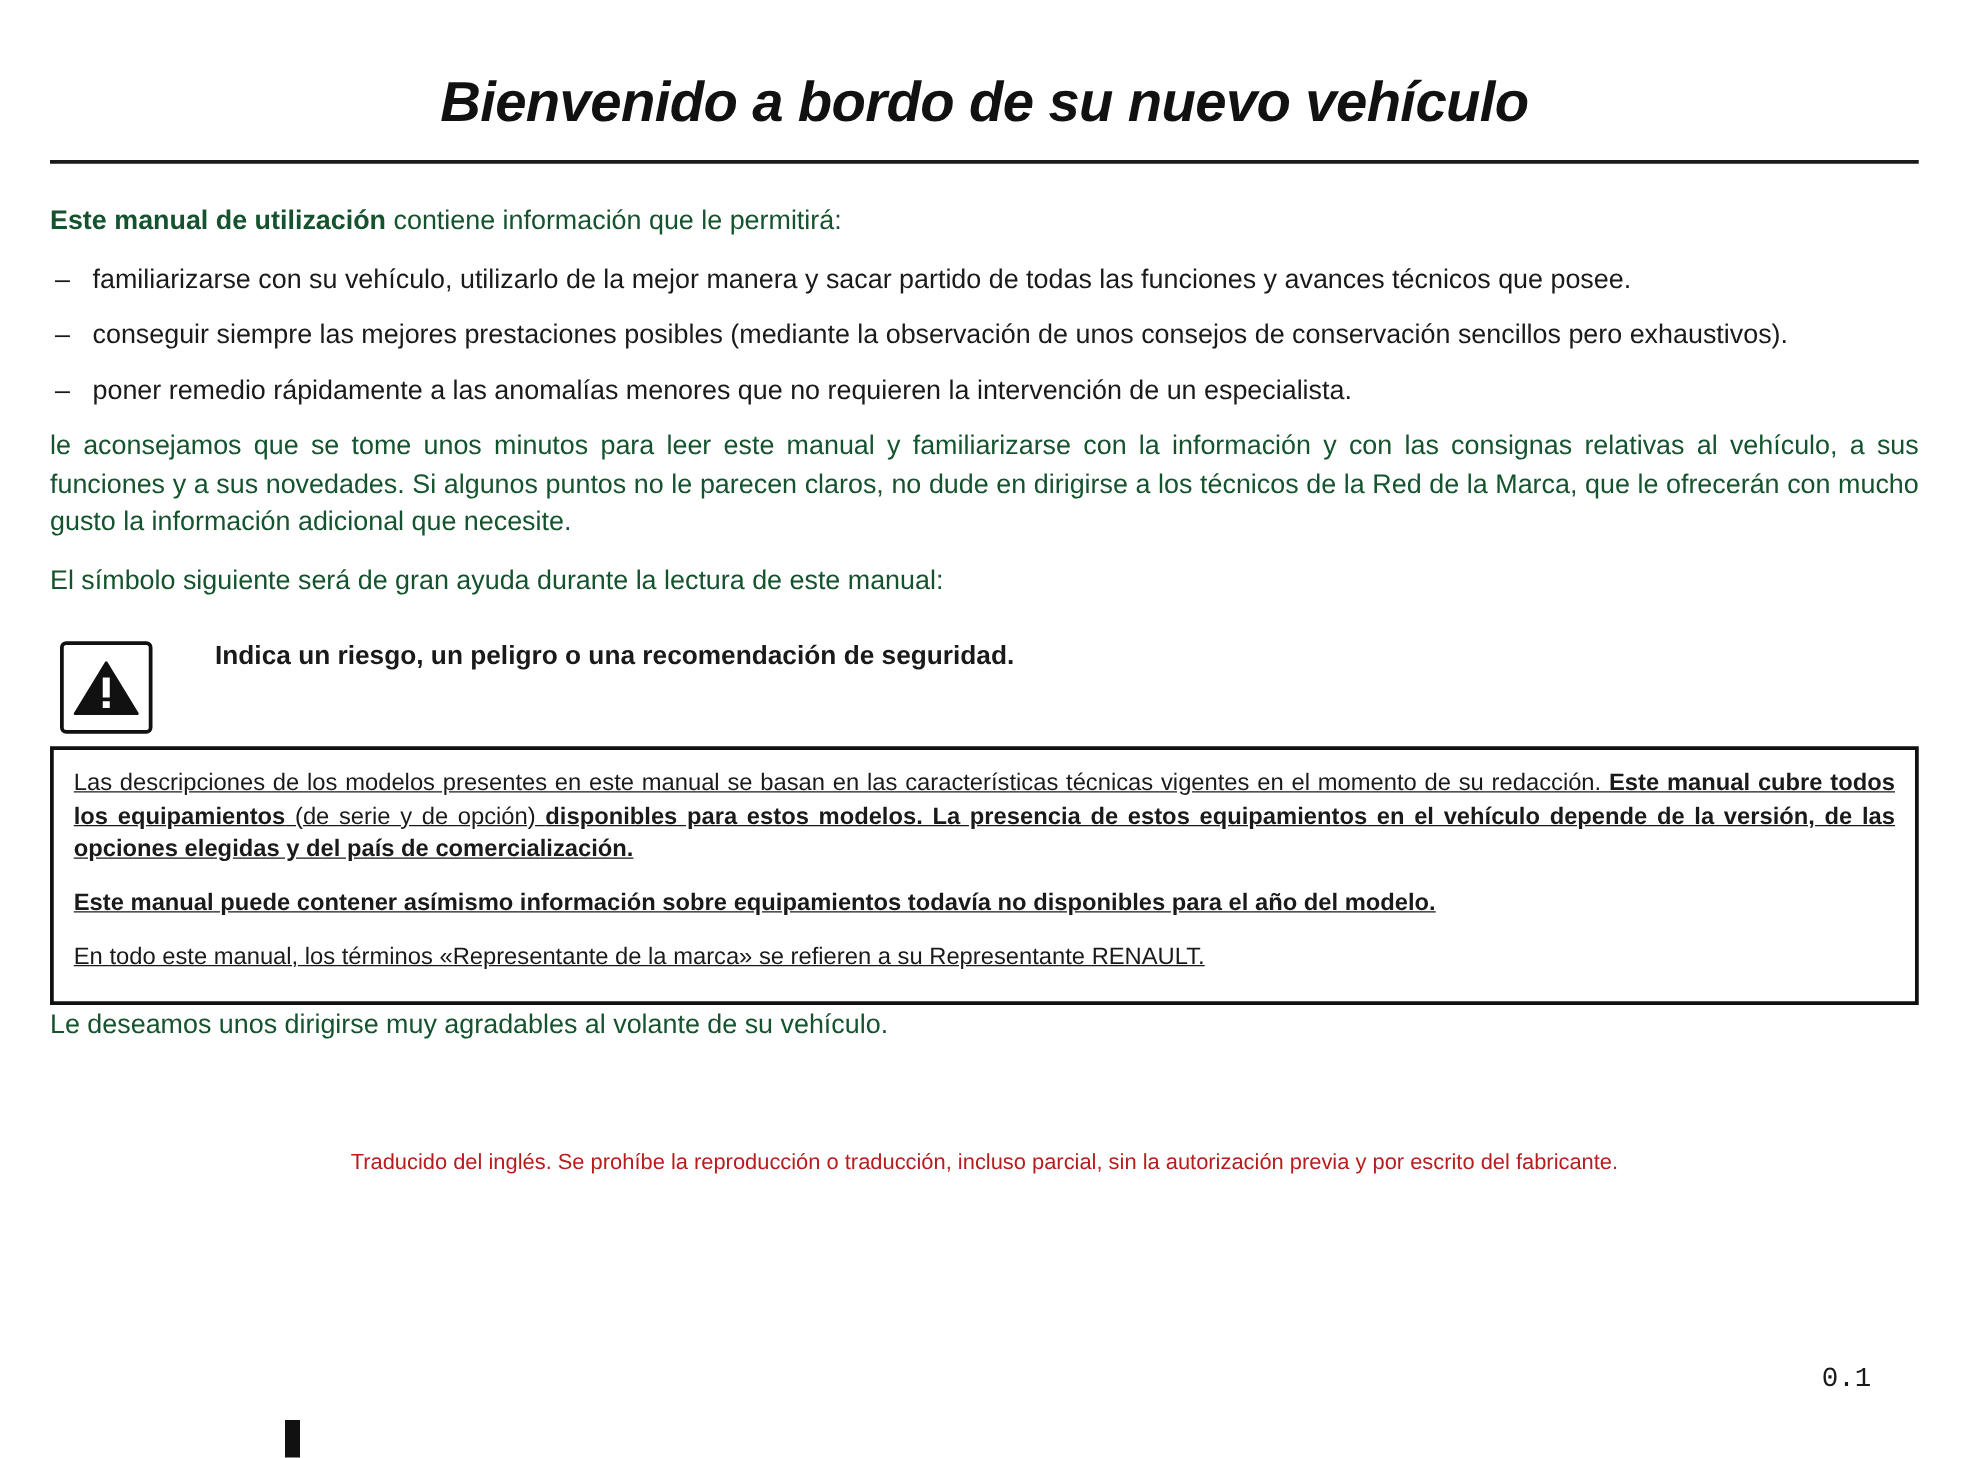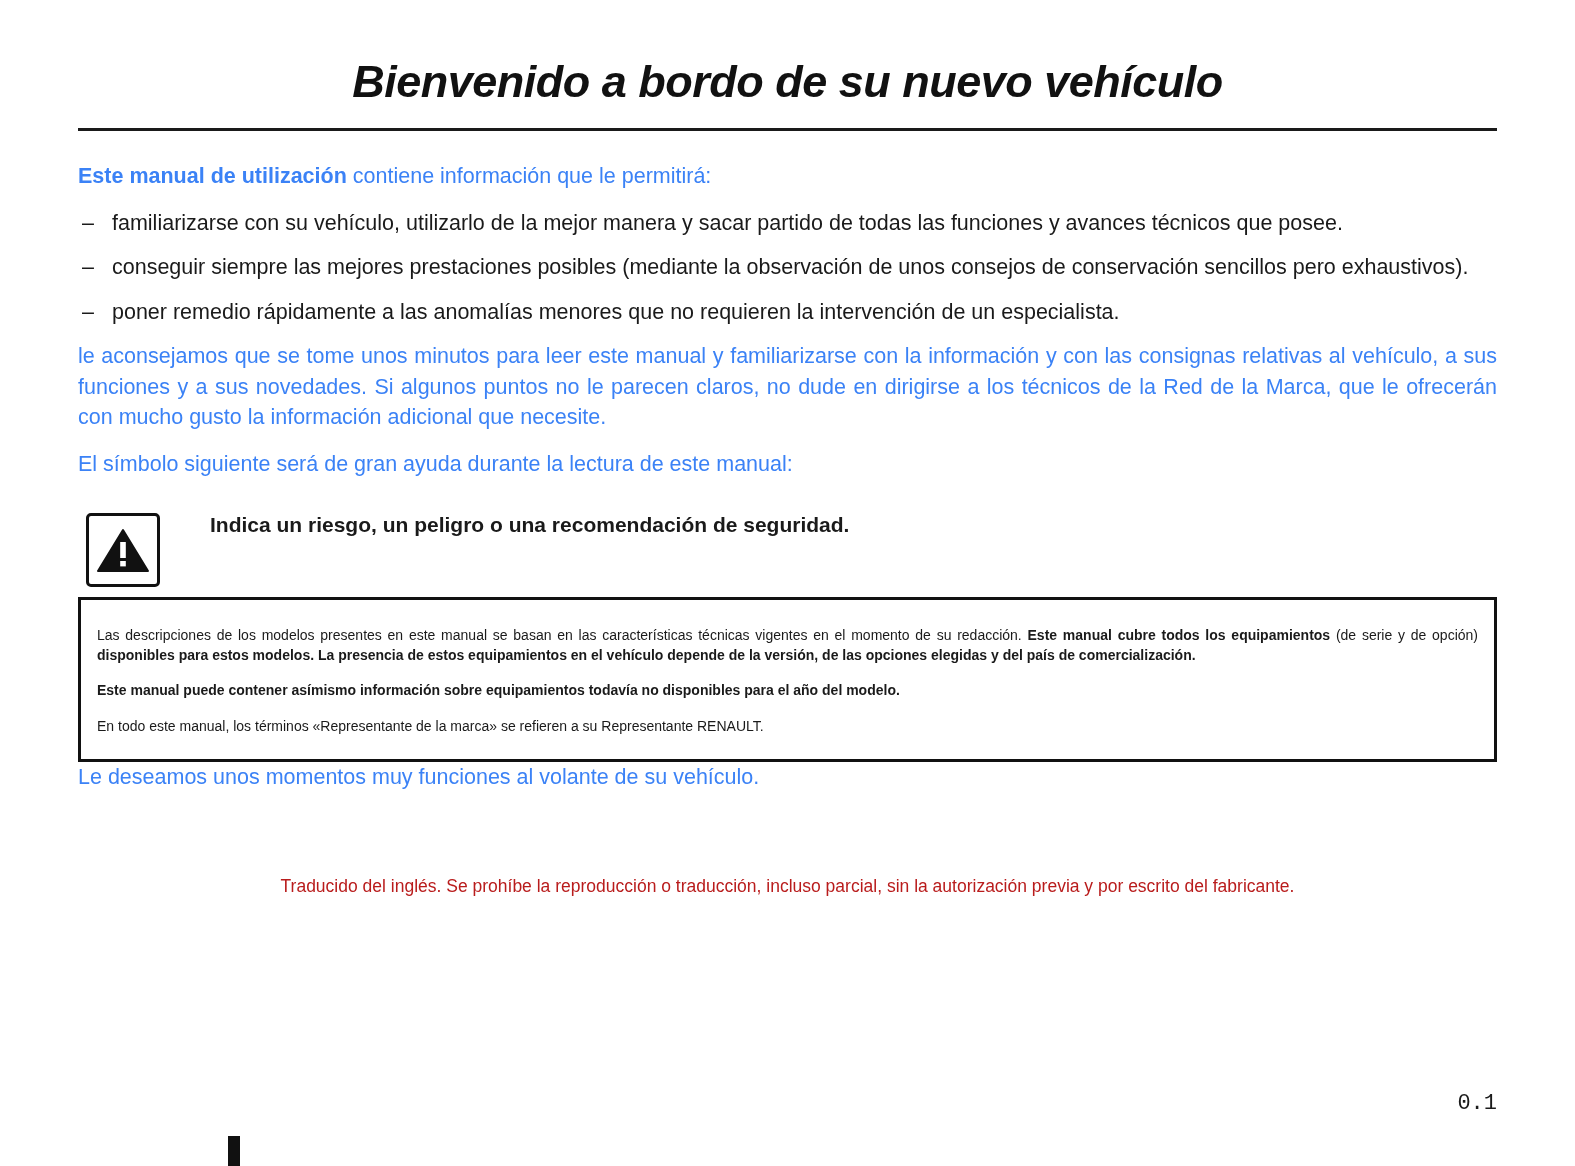--- a/index.html
+++ b/index.html
@@ -14,21 +14,21 @@
     color: #1a1a1a;
     position: relative;
     overflow: hidden;
   }
   .page {
     position: absolute;
     left: 0; top: 0;
     width: 1575px;
     height: 1166px;
     box-sizing: border-box;
-    padding: 0 78px;
+    padding: 0 40px;
   }
   .title {
     text-align: center;
     font-size: 45px;
     font-weight: bold;
     font-style: italic;
     letter-spacing: -0.5px;
     margin: 56px 0 0 0;
     padding: 0;
     color: #111;
@@ -41,21 +41,21 @@
   }
   .body-block {
     margin-top: 30px;
   }
   p.para {
     font-size: 21.5px;
     line-height: 1.42;
     margin: 0 0 16px 0;
     text-align: justify;
     text-justify: inter-word;
-    color: #3b82f6;
+    color: #14532d;
   }
   p.para.nojust {
     text-align: left;
   }
   .bold { font-weight: bold; }
 
   ul.dash-list {
     list-style: none;
     margin: 0 0 14px 0;
     padding: 0;
@@ -100,25 +100,26 @@
     margin-left: 50px;
   }
 
   .notice-box {
     border: 3px solid #111;
     box-sizing: border-box;
     padding: 14px 16px 22px 16px;
     margin-top: 4px;
   }
   .notice-box p {
-    font-size: 14px;
+    font-size: 19px;
     line-height: 1.4;
-    margin: 12px 0 16px 0;
+    margin: 0 0 16px 0;
     text-align: justify;
     text-justify: inter-word;
+    text-decoration: underline;
   }
   .notice-box p:last-child { margin-bottom: 0; }
 
   .closing {
     font-size: 21.5px;
     margin-top: 46px;
   }
 
   .credit {
     font-size: 17.5px;
@@ -189,21 +190,21 @@
     </div>
 
     <div class="notice-box">
       <p>
         <span>Las descripciones de los modelos presentes en este manual se basan en las características técnicas vigentes en el momento de su redacción. </span><span class="bold">Este manual cubre todos los equipamientos</span><span> (de serie y de opción) </span><span class="bold">disponibles para estos modelos. La presencia de estos equipamientos en el vehículo depende de la versión, de las opciones elegidas y del país de comercialización.</span>
       </p>
       <p class="bold">Este manual puede contener asímismo información sobre equipamientos todavía no disponibles para el año del modelo.</p>
       <p>En todo este manual, los términos «Representante de la marca» se refieren a su Representante RENAULT.</p>
     </div>
 
-    <p class="para closing nojust">Le deseamos unos momentos muy funciones al volante de su vehículo.</p>
+    <p class="para closing nojust">Le deseamos unos dirigirse muy agradables al volante de su vehículo.</p>
 
     <p class="credit">Traducido del inglés. Se prohíbe la reproducción o traducción, incluso parcial, sin la autorización previa y por escrito del fabricante.</p>
 
   </div>
 
   <div class="page-number">0.1</div>
   <div class="corner-mark"></div>
 
 </div>
 

